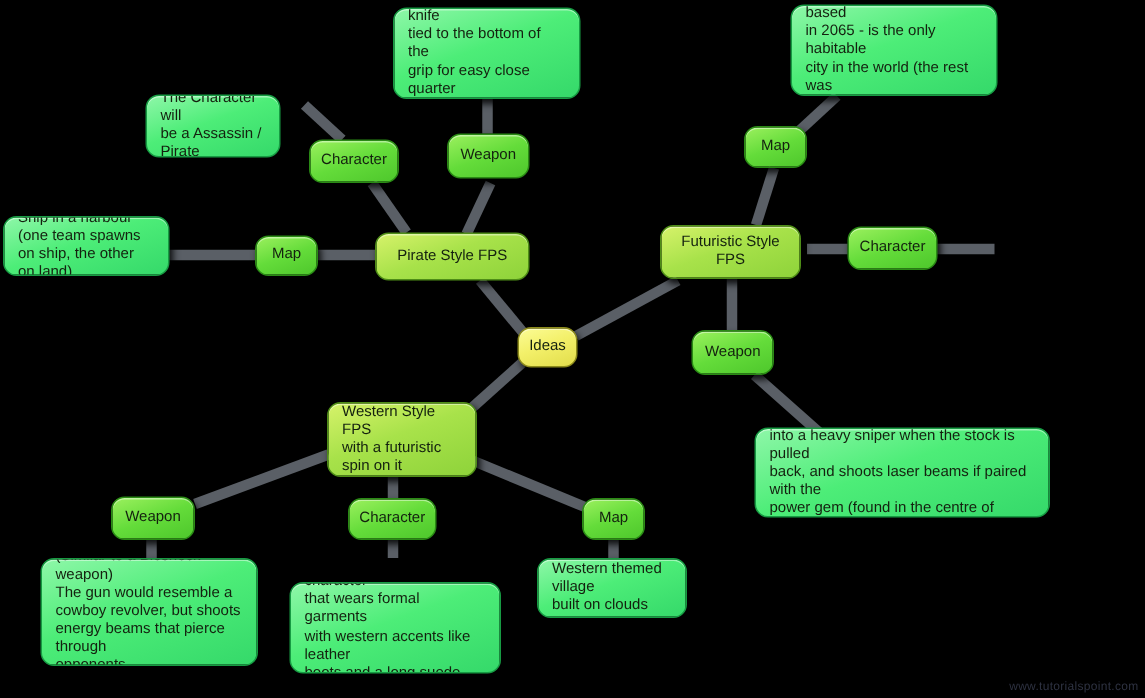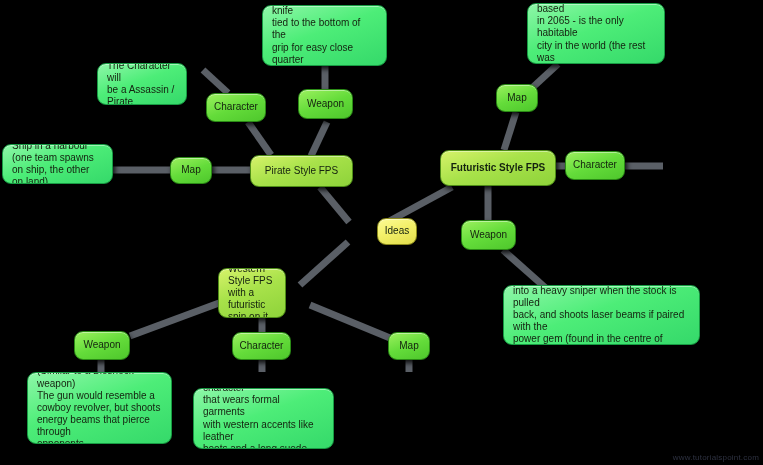--- a/index.html
+++ b/index.html
@@ -44,21 +44,20 @@
     width: 100%;
     white-space: pre-line;
   }
   
   .node.root {
     background: linear-gradient(160deg, #fcfc96 0%, #f3f06a 45%, #e2dd4b 100%);
     border-color: #8c8a1b;
     justify-content: center;
     text-align: center;
     font-size: 10px;
-    margin-left: 32px;
   }
   
   .node.branch {
     background: linear-gradient(160deg, #d6f26a 0%, #a8e24a 45%, #8ed33a 100%);
     border-color: #4e8d17;
     font-size: 10px;
     padding: 4px 9px;
   }
   .node.branch.center {
     justify-content: center;
@@ -128,25 +127,25 @@
   </svg>
 
   <div class="node root" style="left:345px; top:218px; width:40px; height:27px;">
     <span class="label">Ideas</span>
   </div>
 
   <div class="node branch center" style="left:250px; top:155px; width:103px; height:32px;">
     <span class="label">Pirate Style FPS</span>
   </div>
 
-  <div class="node branch center" style="left:440px; top:150px; width:116px; height:36px;font-weight:bold;">
+  <div class="node branch center" style="left:440px; top:150px; width:94px; height:36px;">
     <span class="label">Futuristic Style FPS</span>
   </div>
 
-  <div class="node branch" style="left:218px; top:268px; width:68px; height:50px;">
+  <div class="node branch" style="left:218px; top:268px; width:100px; height:50px;">
     <span class="label">Western Style FPS
 with a futuristic
 spin on it</span>
   </div>
 
   <div class="node category" style="left:206px; top:93px; width:60px; height:29px;">
     <span class="label">Character</span>
   </div>
 
   <div class="node category" style="left:298px; top:89px; width:55px; height:30px;">
@@ -222,16 +221,20 @@
 opponents</span>
   </div>
 
   <div class="node leaf" style="left:193px; top:372px; width:141px; height:61px;margin-top:16px;">
     <span class="label">Steampunk looking character
 that wears formal garments
 with western accents like leather
 boots and a long suede coat</span>
   </div>
 
+  <div class="node leaf" style="left:358px; top:372px; width:100px; height:40px;">
+    <span class="label">Western themed village
+built on clouds</span>
+  </div>
 
   <div class="watermark">www.tutorialspoint.com</div>
 
 </div>
 
 </body></html>

